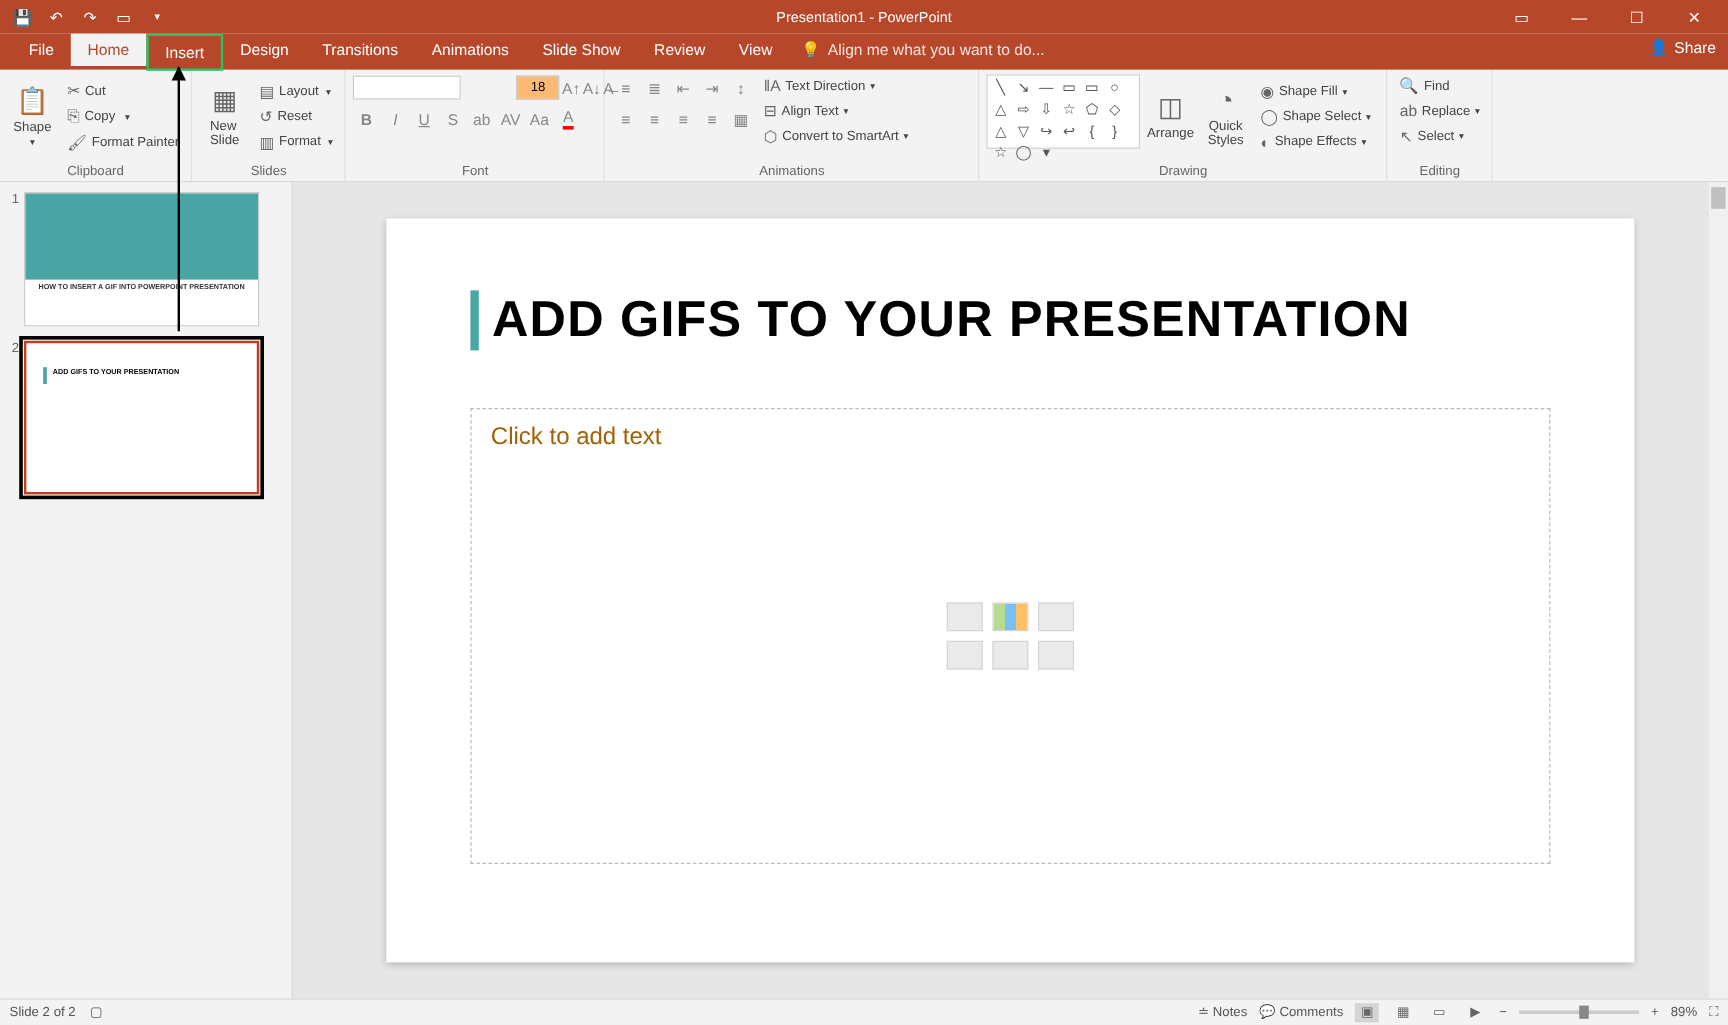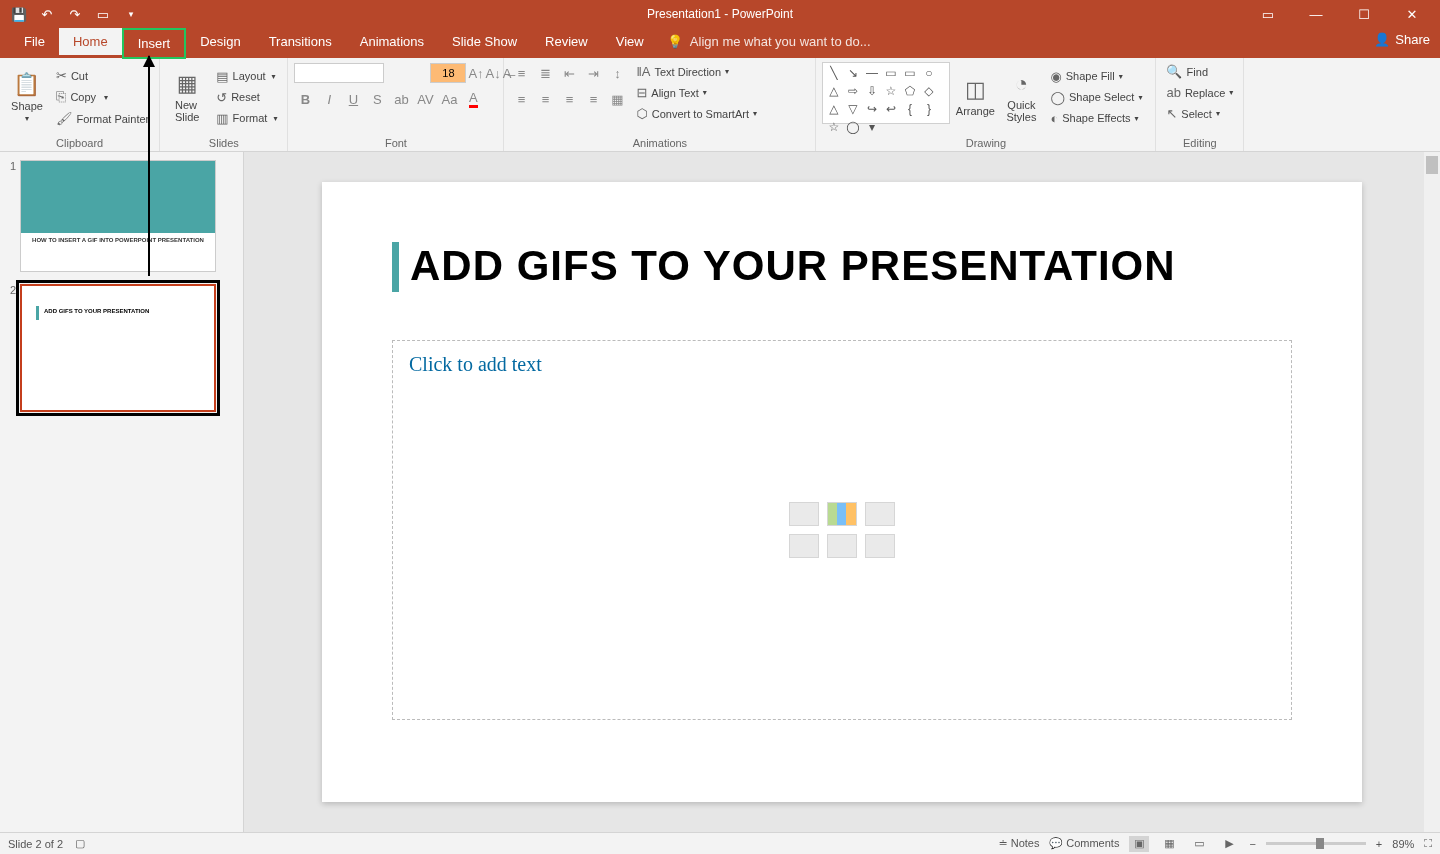--- a/index.html
+++ b/index.html
@@ -48,21 +48,21 @@
 .thumb1-top { height: 65%; background: #4aa5a5; }
 .thumb1-text { font-size: 6px; font-weight: bold; text-align: center; padding: 4px 2px; color: #333; }
 .thumb2-bar { position: absolute; left: 14px; top: 20px; width: 3px; height: 14px; background: #4aa5a5; }
 .thumb2-text { position: absolute; left: 22px; top: 22px; font-size: 6px; font-weight: bold; }
 
 .editor { flex: 1; background: #e6e6e6; display: flex; align-items: center; justify-content: center; position: relative; }
 .slide-canvas { width: 1040px; height: 620px; background: #fff; box-shadow: 0 2px 6px rgba(0,0,0,0.2); padding: 60px 70px; position: relative; }
 .slide-bar { position: absolute; left: 70px; top: 60px; width: 7px; height: 50px; background: #4aa5a5; }
 .slide-title { font-size: 42px; font-weight: 900; font-family: Arial Black, Arial, sans-serif; letter-spacing: 1px; margin-left: 18px; }
 .content-placeholder { margin-top: 50px; border: 1px dashed #bbb; height: 380px; padding: 12px 16px; position: relative; }
-.placeholder-text { font-size: 20px; color: #0369a1; font-family: Liberation Serif, serif; }
+.placeholder-text { font-size: 20px; color: #a16207; }
 .placeholder-icons { position: absolute; left: 50%; top: 50%; transform: translate(-50%, -50%); display: grid; grid-template-columns: repeat(3, 30px); gap: 8px; }
 .ph-icon { width: 30px; height: 24px; background: #ddd; border: 1px solid #bbb; opacity: 0.6; }
 
 
 .arrow-annot { position: absolute; left: 148px; top: 56px; width: 2px; height: 220px; background: #000; z-index: 100; }
 .arrow-head { position: absolute; top: -1px; left: -5px; width: 0; height: 0; border-left: 6px solid transparent; border-right: 6px solid transparent; border-bottom: 12px solid #000; }
 
 
 .statusbar { height: 22px; background: #f3f3f3; border-top: 1px solid #d4d4d4; display: flex; align-items: center; font-size: 11px; color: #555; padding: 0 8px; }
 .status-left { display: flex; gap: 12px; align-items: center; }

